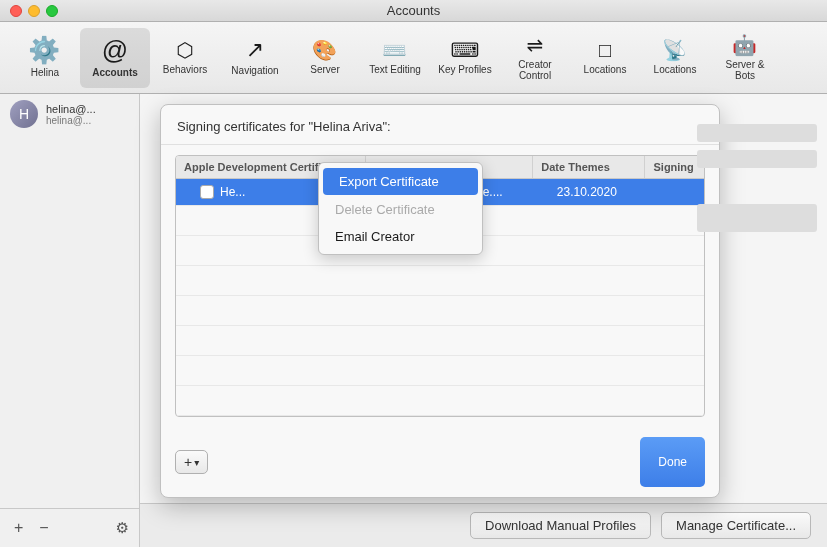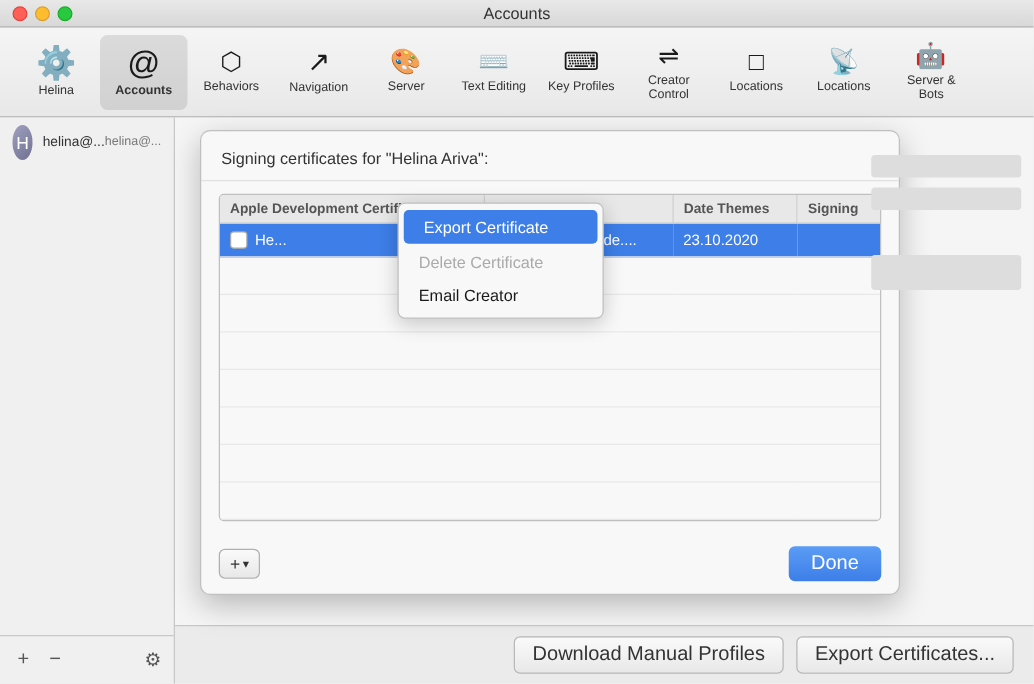--- a/index.html
+++ b/index.html
@@ -114,21 +114,21 @@
       border-radius: 50%;
       background: linear-gradient(135deg, #a0a0c0, #707090);
       display: flex;
       align-items: center;
       justify-content: center;
       color: white;
       font-size: 14px;
     }
     .sidebar-user-info {
       display: flex;
-      flex-direction: row;
+      flex-direction: column;
     }
     .sidebar-user-name {
       font-size: 11px;
       font-weight: 500;
       color: #333;
     }
     .sidebar-user-email {
       font-size: 10px;
       color: #777;
     }
@@ -202,21 +202,21 @@
       text-align: left;
       padding: 5px 8px;
       font-size: 11px;
       font-weight: 600;
       color: #555;
       border-bottom: 1px solid #c8c8c8;
       border-right: 1px solid #d0d0d0;
     }
     .cert-table th:last-child { border-right: none; }
     .cert-table td {
-      padding: 6px 8px;
+      padding: 6px 24px;
       font-size: 12px;
       border-bottom: 1px solid #e8e8e8;
     }
     .cert-table tbody tr.selected {
       background: #3d7ee8;
       color: white;
     }
     .cert-row-name {
       display: flex;
       align-items: center;
@@ -278,22 +278,22 @@
       padding: 3px 8px;
       cursor: pointer;
       font-size: 14px;
       color: #333;
     }
     .done-btn {
       background: linear-gradient(to bottom, #5b9cf6, #3d7ee8);
       color: white;
       border: none;
       border-radius: 5px;
-      padding: 5px 18px;
-      font-size: 16px;
+      padding: 18px 18px;
+      font-size: 12px;
       font-weight: 500;
       cursor: pointer;
     }
     .placeholder-box {
       width: 80px;
       height: 18px;
       background: #ddd;
       border-radius: 3px;
     }
     .placeholder-box.wide { width: 120px; }
@@ -307,21 +307,21 @@
       display: flex;
       align-items: center;
       justify-content: flex-end;
       gap: 10px;
     }
     .bottom-btn {
       background: linear-gradient(to bottom, #fafafa, #e8e8e8);
       border: 1px solid #b8b8b8;
       border-radius: 5px;
       padding: 5px 14px;
-      font-size: 16px;
+      font-size: 13px;
       cursor: pointer;
       color: #333;
     }
 
     
     .table-container {
       margin: 10px 14px;
       border: 1px solid #c0c0c0;
       border-radius: 4px;
       overflow: hidden;
@@ -479,17 +479,17 @@
         <div class="placeholder-box wide"></div>
         <div class="placeholder-box wide"></div>
         <div style="margin-top:20px;"></div>
         <div class="placeholder-box wide tall"></div>
       </div>
 
     </div>
 
     <div class="bottom-bar">
       <button class="bottom-btn">Download Manual Profiles</button>
-      <button class="bottom-btn">Export Certificates...</button>
+      <button class="bottom-btn">Manage Certificate...</button>
     </div>
   </div>
 
 </div>
 
 </body></html>

